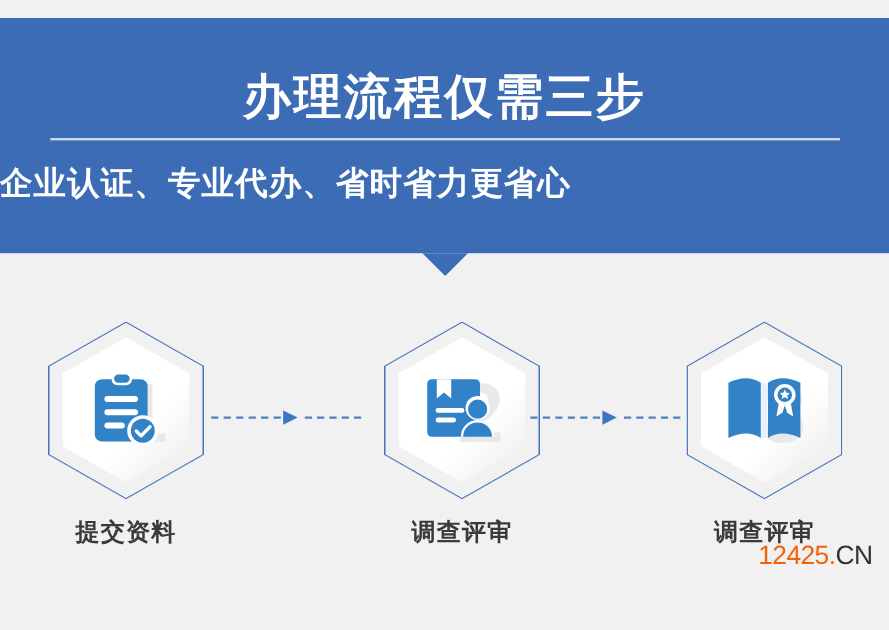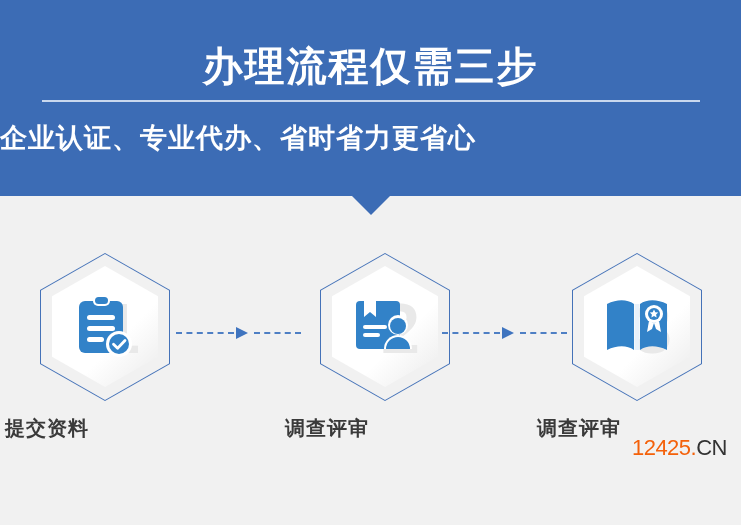--- a/index.html
+++ b/index.html
@@ -11,20 +11,21 @@
     height: 525px;
     overflow: hidden;
     background: #f1f1f1;
     font-family: "Liberation Sans", "DejaVu Sans", sans-serif;
   }
   .page {
     position: relative;
     width: 741px;
     height: 482px;
     background: #f1f1f1;
+    margin-top: 15px;
   }
 
   
   .header {
     position: absolute;
     left: 0;
     top: 0;
     width: 741px;
     height: 196px;
     background: #3c6cb5;
@@ -152,21 +153,21 @@
     align-items: center;
     justify-content: center;
   }
   .hex-icon svg { display: block; }
 
   .step-label {
     position: absolute;
     left: 0;
     top: 165px;
     width: 200px;
-    text-align: left;
+    text-align: center;
     font-size: 20px;
     font-weight: bold;
     color: #3a3a3a;
     letter-spacing: 1px;
     white-space: nowrap;
   }
 
   
   .connector {
     position: absolute;

